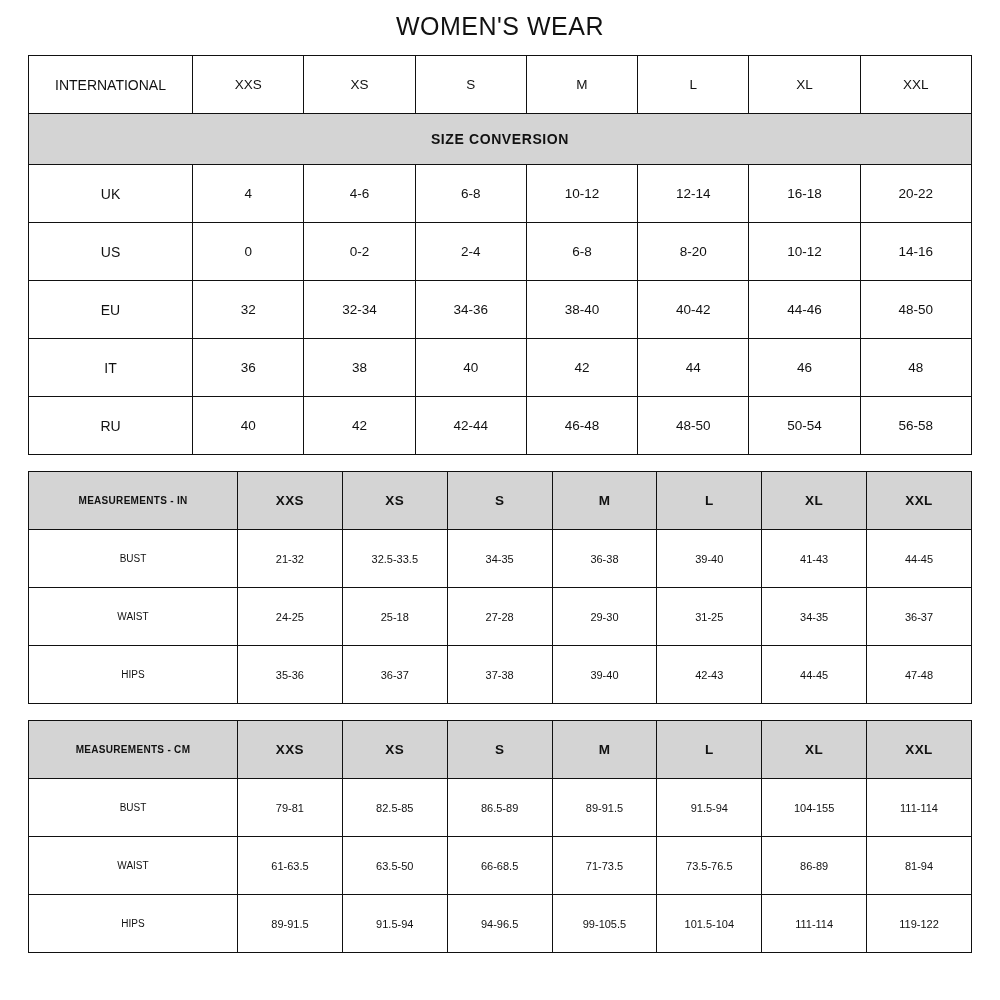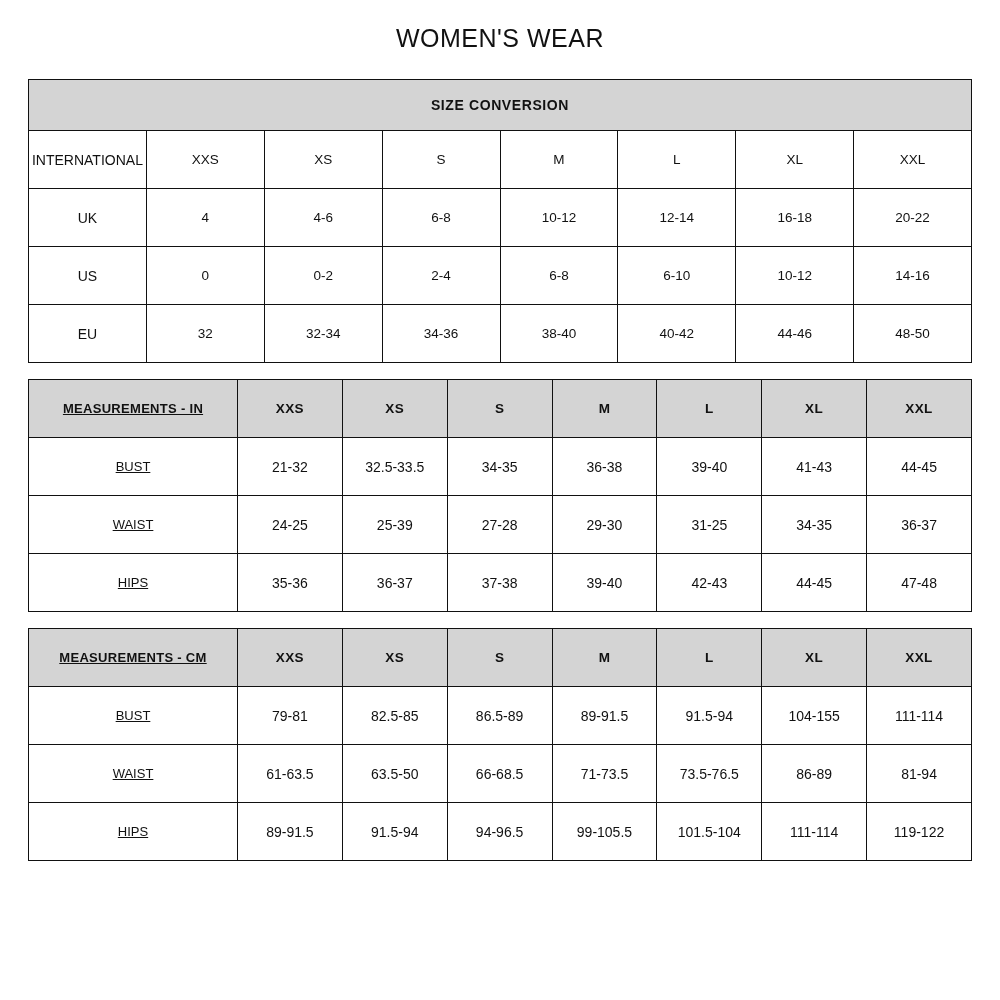--- a/index.html
+++ b/index.html
@@ -20,21 +20,21 @@
     box-sizing: border-box;
     padding: 0 28px;
     position: relative;
   }
   .page-title {
     text-align: center;
     font-size: 25px;
     font-weight: 400;
     letter-spacing: 0.5px;
     padding: 12px 0 14px 0;
-    margin: 12px;
+    margin: 0;
     color: #111;
   }
   table {
     border-collapse: collapse;
     width: 944px;
     table-layout: fixed;
     margin: 0 0 16px 0;
   }
   td, th {
     border: 1px solid #111111;
@@ -60,88 +60,107 @@
     width: 163px;
   }
   .hdr-gray {
     background: #d4d4d4;
     font-weight: bold;
     font-size: 13.5px;
     letter-spacing: 0.4px;
   }
   .meas-table .rowlabel {
     width: 208px;
-    font-size: 13px;
-    text-decoration: underline;
+    font-size: 10px;
   }
   .meas-table td {
     height: 57px;
   }
   .meas-table .val {
-    font-size: 14px;
+    font-size: 11px;
   }
   .meas-head-label {
     text-align: center;
     font-weight: bold;
     font-size: 13.5px;
     letter-spacing: 0.3px;
   }
 </style>
 </head>
 <body>
 
 <div class="page">
 
   <h1 class="page-title">WOMEN'S WEAR</h1>
 
   <table class="conv-table">
     <tbody>
-      <tr>
-        <td class="banner" colspan="8">SIZE CONVERSION</td>
-      </tr>
       <tr>
         <td class="rowlabel">INTERNATIONAL</td>
         <td>XXS</td>
         <td>XS</td>
         <td>S</td>
         <td>M</td>
         <td>L</td>
         <td>XL</td>
         <td>XXL</td>
       </tr>
       <tr>
+        <td class="banner" colspan="8">SIZE CONVERSION</td>
+      </tr>
+      <tr>
         <td class="rowlabel">UK</td>
         <td>4</td>
         <td>4-6</td>
         <td>6-8</td>
         <td>10-12</td>
         <td>12-14</td>
         <td>16-18</td>
         <td>20-22</td>
       </tr>
       <tr>
         <td class="rowlabel">US</td>
         <td>0</td>
         <td>0-2</td>
         <td>2-4</td>
         <td>6-8</td>
-        <td>6-10</td>
+        <td>8-20</td>
         <td>10-12</td>
         <td>14-16</td>
       </tr>
       <tr>
         <td class="rowlabel">EU</td>
         <td>32</td>
         <td>32-34</td>
         <td>34-36</td>
         <td>38-40</td>
         <td>40-42</td>
         <td>44-46</td>
         <td>48-50</td>
       </tr>
+      <tr>
+        <td class="rowlabel">IT</td>
+        <td>36</td>
+        <td>38</td>
+        <td>40</td>
+        <td>42</td>
+        <td>44</td>
+        <td>46</td>
+        <td>48</td>
+      </tr>
+      <tr>
+        <td class="rowlabel">RU</td>
+        <td>40</td>
+        <td>42</td>
+        <td>42-44</td>
+        <td>46-48</td>
+        <td>48-50</td>
+        <td>50-54</td>
+        <td>56-58</td>
+      </tr>
     </tbody>
   </table>
 
   <table class="meas-table">
     <tbody>
       <tr>
         <td class="rowlabel hdr-gray meas-head-label">MEASUREMENTS - IN</td>
         <td class="hdr-gray">XXS</td>
         <td class="hdr-gray">XS</td>
         <td class="hdr-gray">S</td>
@@ -156,21 +175,21 @@
         <td class="val">32.5-33.5</td>
         <td class="val">34-35</td>
         <td class="val">36-38</td>
         <td class="val">39-40</td>
         <td class="val">41-43</td>
         <td class="val">44-45</td>
       </tr>
       <tr>
         <td class="rowlabel">WAIST</td>
         <td class="val">24-25</td>
-        <td class="val">25-39</td>
+        <td class="val">25-18</td>
         <td class="val">27-28</td>
         <td class="val">29-30</td>
         <td class="val">31-25</td>
         <td class="val">34-35</td>
         <td class="val">36-37</td>
       </tr>
       <tr>
         <td class="rowlabel">HIPS</td>
         <td class="val">35-36</td>
         <td class="val">36-37</td>

